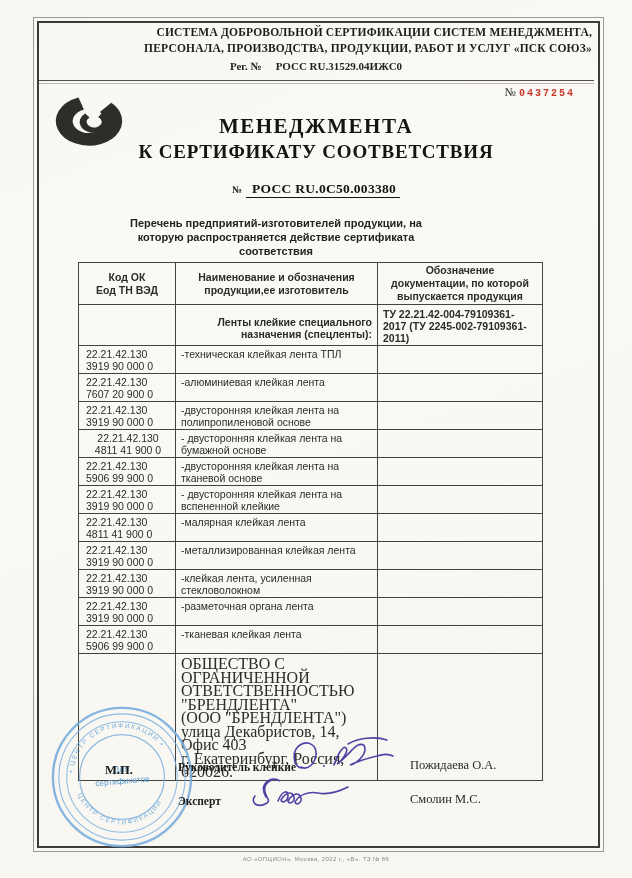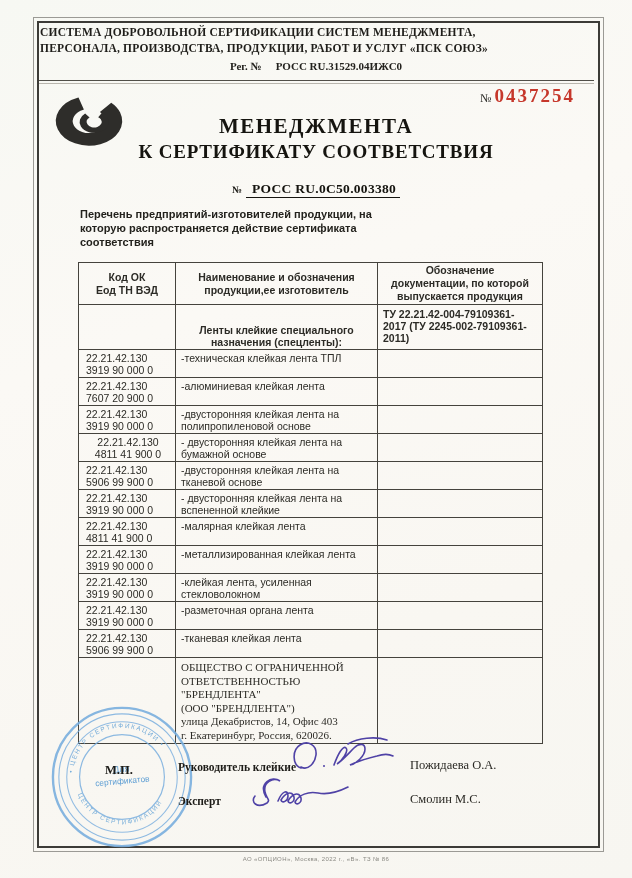--- a/index.html
+++ b/index.html
@@ -4,55 +4,55 @@
 <style>
   html,body{margin:0;padding:0;}
   body{width:632px;height:878px;background:#ffffff;position:relative;overflow:hidden;
        font-family:"Liberation Serif",serif;}
   .page{position:absolute;left:0;top:0;width:632px;height:878px;
         background:linear-gradient(160deg,#f7f8f3 0%,#fbf9f5 35%,#f9f7f2 70%,#f7f6f1 100%);}
   .border-outer{position:absolute;left:33px;top:17px;width:569px;height:833px;
         border:1px solid #9b9a95;}
   .border-inner{position:absolute;left:37px;top:21px;width:559px;height:823px;
         border:2px solid #3c3b37;background:transparent;}
-  .hdr-line{position:absolute;left:40px;width:552px;text-align:left;
+  .hdr-line{position:absolute;left:40px;width:552px;text-align:right;
         font-weight:bold;color:#1f1e1a;font-size:11.5px;letter-spacing:.2px;}
   .hdr-sep{position:absolute;left:39px;top:80px;width:555px;height:2px;
         border-top:1.5px solid #514f49;border-bottom:1px solid #b9b6ae;}
   .reg-line{position:absolute;left:40px;top:60px;width:552px;text-align:center;
         font-weight:bold;font-size:11px;color:#23221e;}
   .reg-line .gap{display:inline-block;width:14px;}
   .form-number{position:absolute;top:85px;right:57px;font-size:12px;color:#2a2925;}
-  .form-number .num{font-family:Liberation Serif, serif;color:#c6372b;
-        font-size:19px;letter-spacing:2px;font-weight:bold;}
+  .form-number .num{font-family:Liberation Mono, monospace;color:#c6372b;
+        font-size:10px;letter-spacing:2px;font-weight:bold;}
   .logo{position:absolute;left:50px;top:92px;}
   .title1{position:absolute;left:116px;top:114px;width:400px;text-align:center;
         font-size:21px;font-weight:bold;color:#15140f;letter-spacing:1.5px;}
   .title2{position:absolute;left:78px;top:141px;width:476px;text-align:center;
         font-size:19px;font-weight:bold;color:#15140f;letter-spacing:.8px;}
   .cert-no{position:absolute;left:116px;top:179px;width:400px;text-align:center;color:#15140f;}
   .cert-no .lbl{font-size:10px;font-weight:bold;}
   .cert-no .val{font-size:13.5px;font-weight:bold;border-bottom:1.5px solid #15140f;
         padding:0 4px 1px 6px;letter-spacing:.3px;margin-top:28px;}
-  .intro{position:absolute;left:80px;top:207px;width:392px;
+  .intro{position:absolute;left:80px;top:216px;width:392px;text-align:center;
         font-family:"Liberation Sans",sans-serif;font-weight:bold;
         font-size:11px;line-height:14px;color:#23221d;}
   
   .tbl-wrap{position:absolute;left:78px;top:262px;border-radius:13px;}
   table{border-collapse:collapse;table-layout:fixed;width:464px;}
   col.c1{width:97px;} col.c2{width:202px;} col.c3{width:165px;}
   td{border:1px solid #45433d;font-family:"Liberation Sans",sans-serif;
      font-size:10.5px;line-height:12px;color:#2c2b26;padding:1px 5px;vertical-align:top;}
   thead td{text-align:center;font-weight:bold;vertical-align:middle;height:38px;line-height:13px;}
   tbody tr{height:26px;}
   tbody tr.subheader{height:39px;}
-  tbody tr.subheader td.name{font-weight:bold;text-align:center;padding-top:19px;}
+  tbody tr.subheader td.name{font-weight:bold;text-align:right;padding-top:11px;}
   tbody tr.subheader td.doc{font-weight:bold;padding-top:3px;}
   tbody tr.company{height:86px;}
-  tbody tr.company td.name{font-family:"Liberation Serif",serif;font-size:11px;line-height:13.5px;padding-top:3px;margin-top:21px;}
+  tbody tr.company td.name{font-family:"Liberation Serif",serif;font-size:16px;line-height:13.5px;padding-top:3px;margin-top:21px;}
   td.code{padding-left:7px;padding-top:2px;}
   td.code.center{text-align:center;}
   td.name{padding-top:2px;}
   
   .stamp{position:absolute;left:48px;top:703px;}
   .mp{position:absolute;left:105px;top:763px;font-size:12.5px;font-weight:bold;color:#1c1b17;}
   .role-1{position:absolute;left:178px;top:761px;font-size:11.5px;font-weight:bold;color:#1d1c18;}
   .role-2{position:absolute;left:178px;top:795px;font-size:11.5px;font-weight:bold;color:#1d1c18;}
   .name-1{position:absolute;left:410px;top:758px;font-size:12.5px;color:#2a2924;}
   .name-2{position:absolute;left:410px;top:792px;font-size:12.5px;color:#2a2924;}

